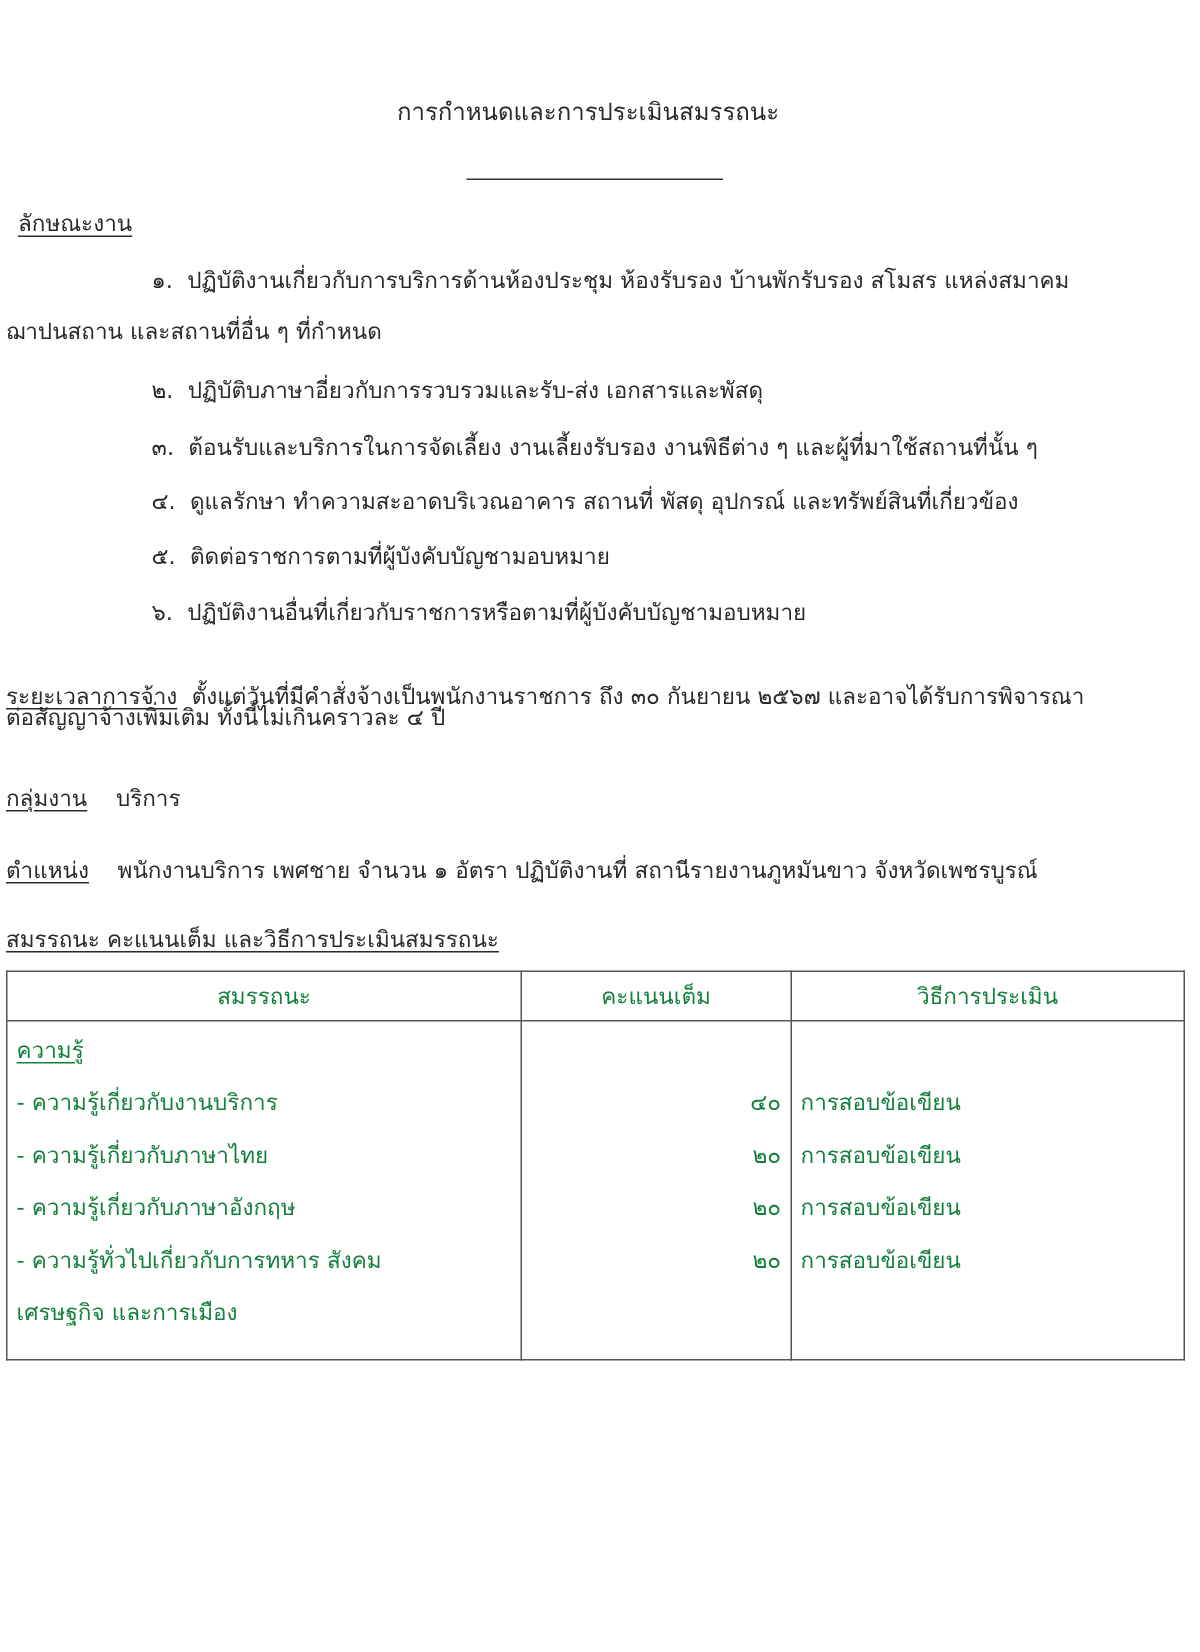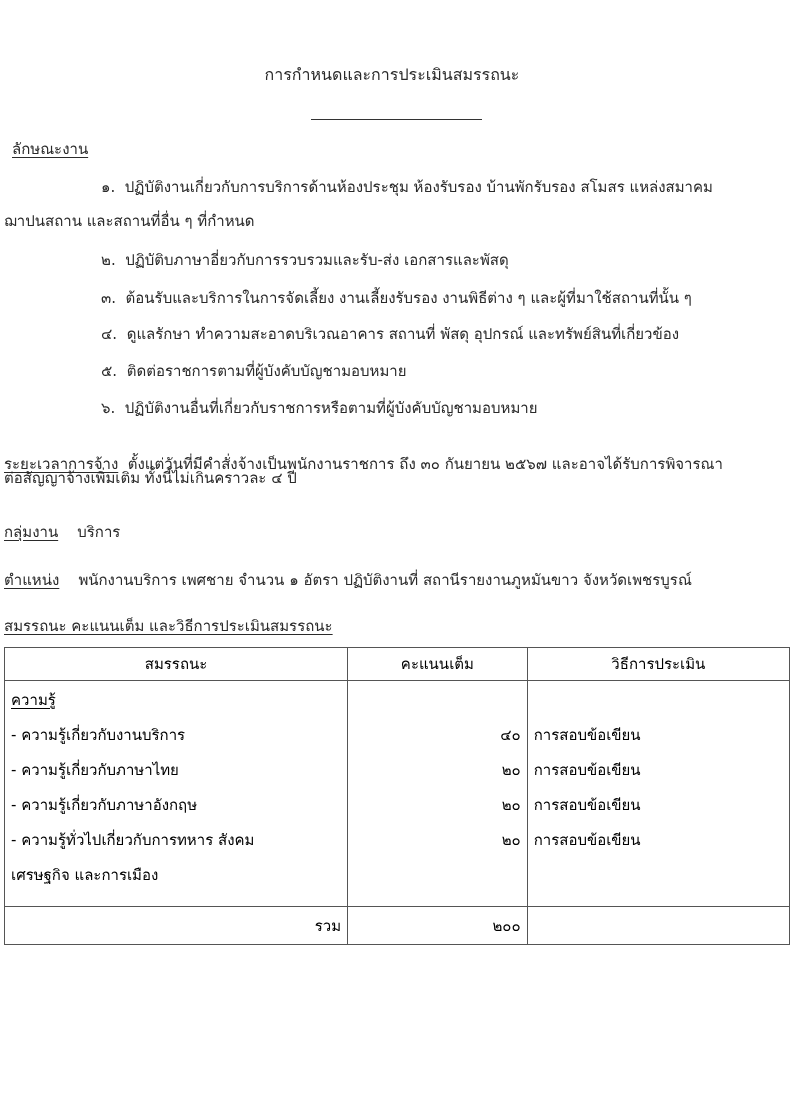--- a/index.html
+++ b/index.html
@@ -7,21 +7,21 @@
     width: 800px; height: 1101px; position: relative; overflow: hidden;
     font-family: "DejaVu Sans", "Liberation Sans", sans-serif;
     color: #2a2a2a; font-size: 15px;
   }
   .abs { position: absolute; white-space: nowrap; }
   .u { text-decoration: underline; text-underline-offset: 3px; }
   .title { top: 62px; left: 0; width: 784px; text-align: center; font-size: 16px; }
   .rule { position: absolute; top: 119px; left: 311px; width: 171px; height: 0; border-top: 1.5px solid #333; }
   table.comp {
     position: absolute; left: 4px; top: 647px; width: 786px;
-    border-collapse: collapse; font-size: 15px; color: #000000;
+    border-collapse: collapse; font-size: 15px; color: #15803d;
   }
   table.comp td, table.comp th {
     border: 1.2px solid #555; padding: 0 6px; vertical-align: top; font-weight: normal;
   }
   table.comp th { height: 32px; vertical-align: middle; text-align: center; }
   .c1 { width: 331px; } .c2 { width: 167px; } .c3 { width: 250px; }
   .kline { height: 35px; line-height: 35px; }
   .num { text-align: right; }
 </style>
 </head>
@@ -98,21 +98,16 @@
           <div class="kline">๒๐</div>
         </td>
         <td class="c3" style="padding-top:2px;">
           <div class="kline"></div>
           <div class="kline">การสอบข้อเขียน</div>
           <div class="kline">การสอบข้อเขียน</div>
           <div class="kline">การสอบข้อเขียน</div>
           <div class="kline">การสอบข้อเขียน</div>
         </td>
       </tr>
-      <tr style="height:38px;">
-        <td class="c1 num" style="vertical-align:middle;">รวม</td>
-        <td class="c2 num" style="vertical-align:middle;">๒๐๐</td>
-        <td class="c3" style="vertical-align:middle;"></td>
-      </tr>
     </tbody>
   </table>
 
 </div>
 
 </body></html>

